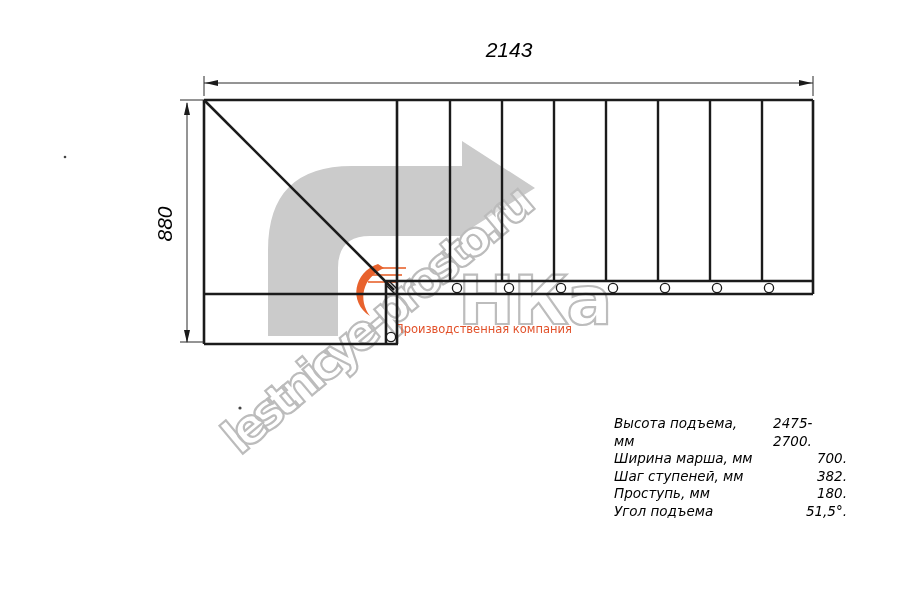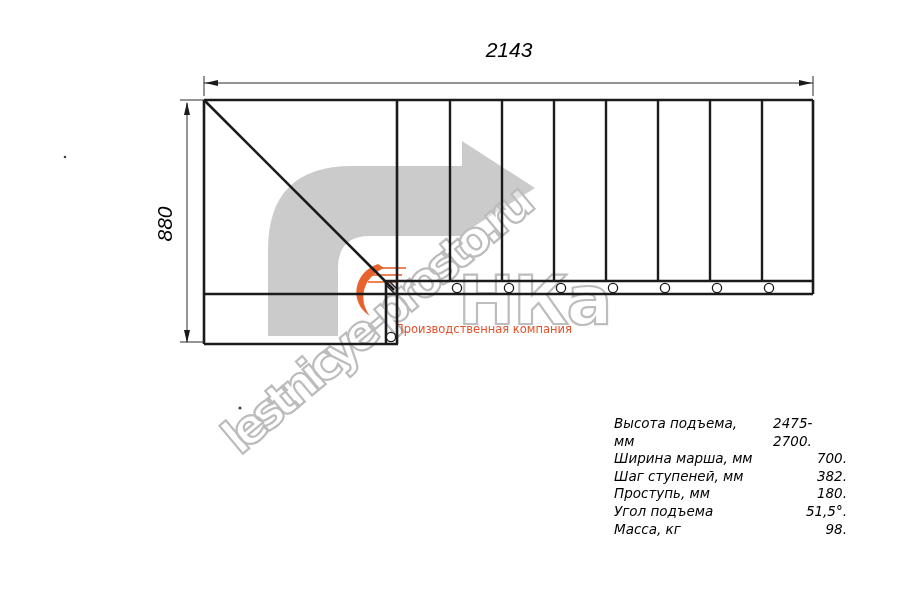--- a/index.html
+++ b/index.html
@@ -155,19 +155,15 @@
       <span class="spec-value">382.</span>
     </div>
     <div class="spec-row">
       <span class="spec-label">Проступь, мм</span>
       <span class="spec-value">180.</span>
     </div>
     <div class="spec-row">
       <span class="spec-label">Угол подъема</span>
       <span class="spec-value">51,5°.</span>
     </div>
-    <div class="spec-row">
-      <span class="spec-label">Масса, кг</span>
-      <span class="spec-value">98.</span>
-    </div>
   </div>
 
 </div>
 
 </body></html>

